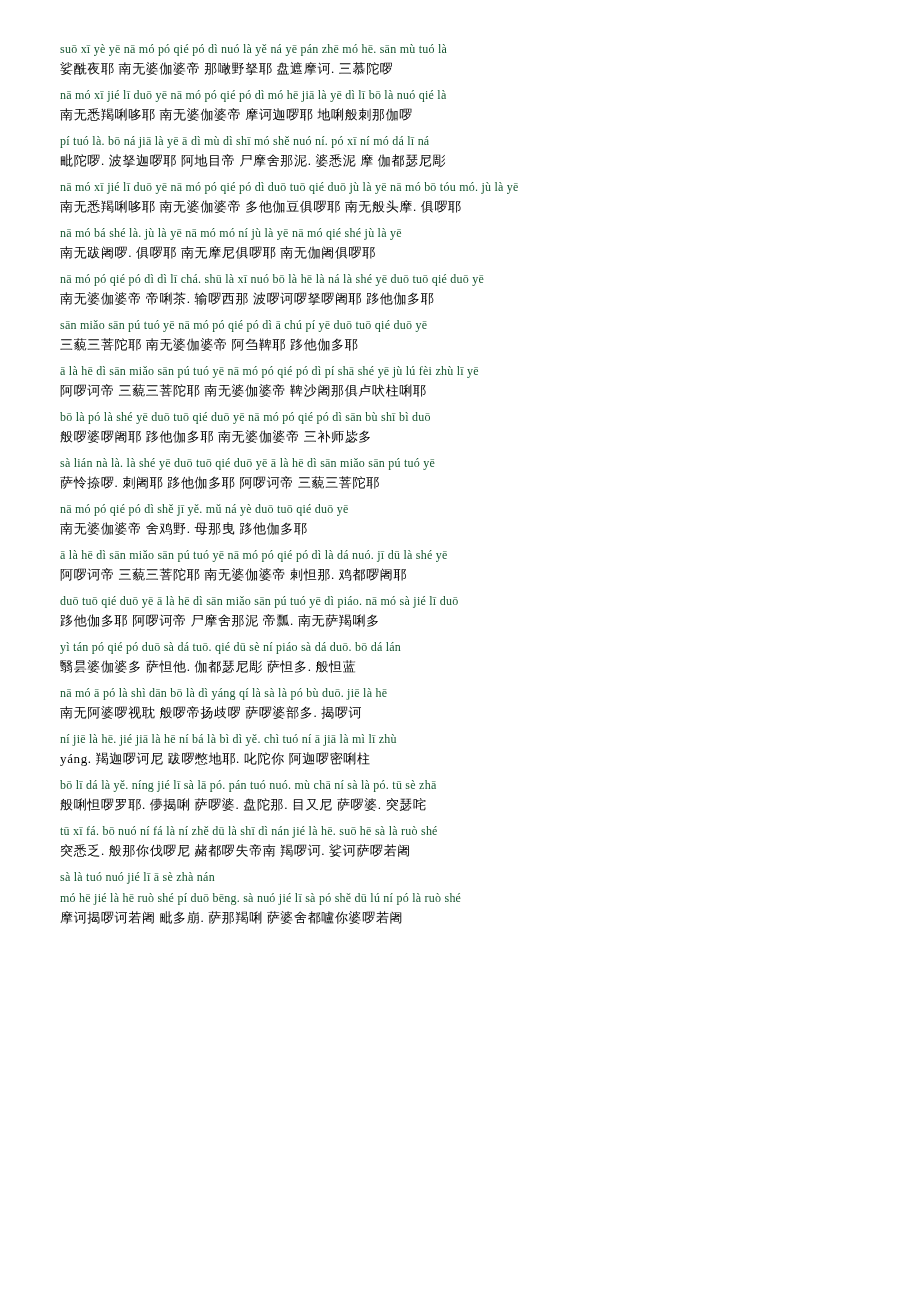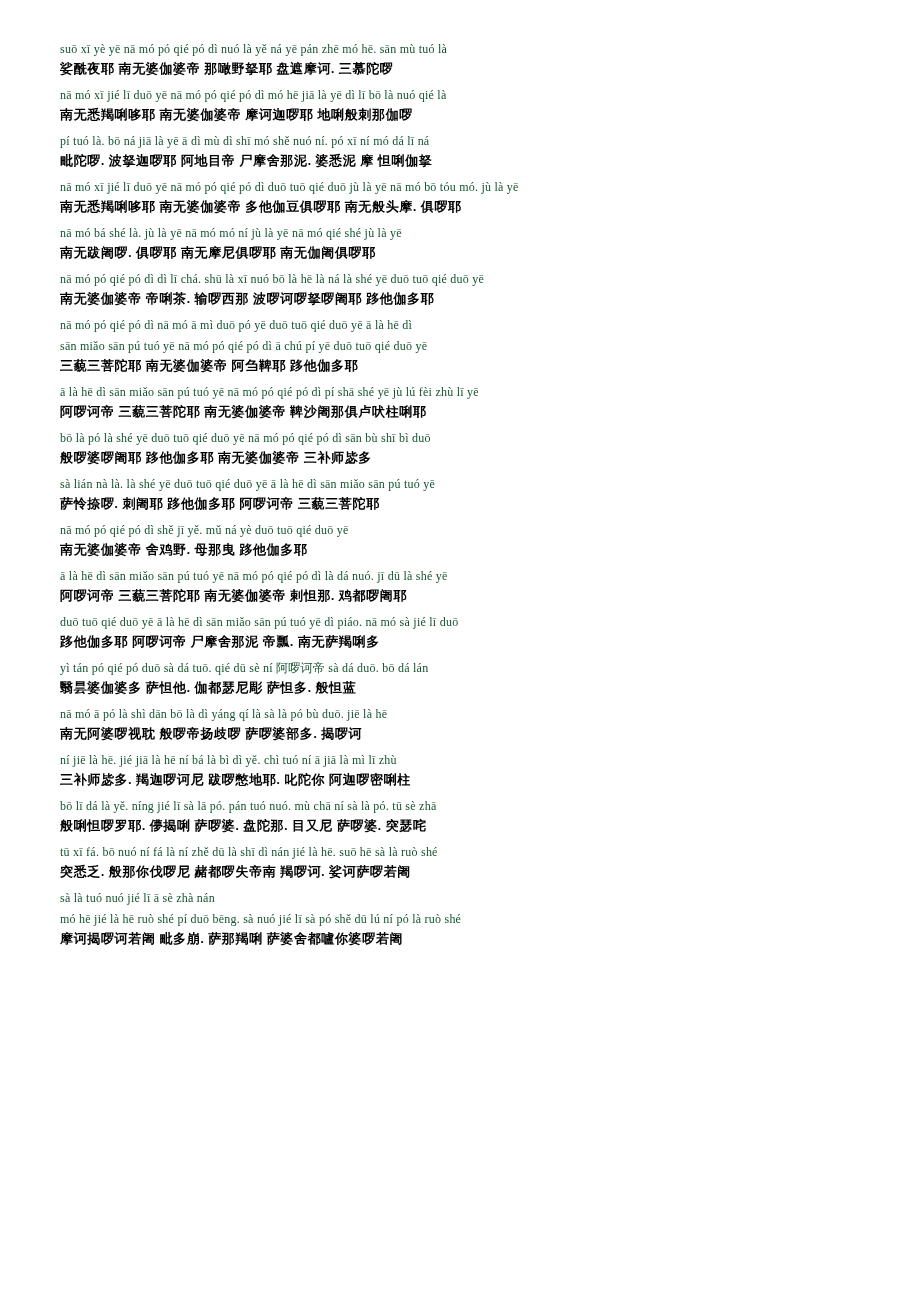--- a/index.html
+++ b/index.html
@@ -23,53 +23,51 @@
       color: #14532d;
       letter-spacing: 0.02em;
       line-height: 1.6;
     }
     .chinese-line {
       font-size: 13px;
       color: #000;
       letter-spacing: 0.05em;
       line-height: 1.6;
       margin-bottom: 6px;
-      font-weight: bold;
     }
   </style>
 </head>
 <body>
 
 <div class="page-content">
 <div class="line-group">
       <div class="pinyin-line">suō xī yè yē    nā mó pó qié pó dì    nuó là yě ná yē    pán zhē mó hē.    sān mù tuó là</div>
       <div class="chinese-line">娑酰夜耶        南无婆伽婆帝        那噉野拏耶        盘遮摩诃.        三慕陀啰</div>
     </div>
     <div class="line-group">
       <div class="pinyin-line">nā mó xī jié lī duō yē    nā mó pó qié pó dì    mó hē jiā là yē    dì lī bō là nuó qié là</div>
       <div class="chinese-line">南无悉羯唎哆耶        南无婆伽婆帝        摩诃迦啰耶        地唎般刺那伽啰</div>
     </div>
     <div class="line-group">
       <div class="pinyin-line">pí tuó là.    bō ná jiā là yē    ā dì mù dì    shī mó shě nuó ní.    pó xī ní    mó dá lī ná</div>
-      <div class="chinese-line">毗陀啰.    波拏迦啰耶        阿地目帝        尸摩舍那泥.        婆悉泥        摩 怛唎伽拏</div>
+      <div class="chinese-line">毗陀啰.    波拏迦啰耶        阿地目帝        尸摩舍那泥.        婆悉泥        摩 伽都瑟尼彫</div>
     </div>
     <div class="line-group">
       <div class="pinyin-line">nā mó xī jié lī duō yē    nā mó pó qié pó dì    duō tuō qié duō jù là yē    nā mó bō tóu mó.    jù là yē</div>
       <div class="chinese-line">南无悉羯唎哆耶        南无婆伽婆帝        多他伽豆俱啰耶        南无般头摩.    俱啰耶</div>
     </div>
     <div class="line-group">
       <div class="pinyin-line">nā mó bá shé là.    jù là yē    nā mó mó ní jù là yē    nā mó qié shé jù là yē</div>
       <div class="chinese-line">南无跋阇啰.    俱啰耶        南无摩尼俱啰耶        南无伽阇俱啰耶</div>
     </div>
     <div class="line-group">
       <div class="pinyin-line">nā mó pó qié pó dì    dì lī chá.    shū là xī nuó    bō là hē là ná là shé yē    duō tuō qié duō yē</div>
       <div class="chinese-line">南无婆伽婆帝        帝唎茶.    输啰西那        波啰诃啰拏啰阇耶        跢他伽多耶</div>
     </div>
     <div class="line-group">
-      <div class="pinyin-line">nā mó pó qié pó dì    nā mó ā mì duō pó yē    duō tuō qié duō yē    ā là hē dì</div>
     </div>
     <div class="line-group">
       <div class="pinyin-line">sān miǎo sān pú tuó yē    nā mó pó qié pó dì    ā chú pí yē    duō tuō qié duō yē</div>
       <div class="chinese-line">三藐三菩陀耶            南无婆伽婆帝        阿刍鞞耶        跢他伽多耶</div>
     </div>
     <div class="line-group">
       <div class="pinyin-line">ā là hē dì    sān miǎo sān pú tuó yē    nā mó pó qié pó dì    pí shā shé yē jù lú fèi zhù lī yē</div>
       <div class="chinese-line">阿啰诃帝    三藐三菩陀耶                南无婆伽婆帝        鞞沙阇那俱卢吠柱唎耶</div>
     </div>
     <div class="line-group">
@@ -86,30 +84,30 @@
     </div>
     <div class="line-group">
       <div class="pinyin-line">ā là hē dì    sān miǎo sān pú tuó yē    nā mó pó qié pó dì    là dá nuó.    jī dū là shé yē</div>
       <div class="chinese-line">阿啰诃帝    三藐三菩陀耶                南无婆伽婆帝        剌怛那.    鸡都啰阇耶</div>
     </div>
     <div class="line-group">
       <div class="pinyin-line">duō tuō qié duō yē    ā là hē dì    sān miǎo sān pú tuó yē    dì piáo.    nā mó sà jié lī duō</div>
       <div class="chinese-line">跢他伽多耶        阿啰诃帝    尸摩舍那泥                帝瓢.    南无萨羯唎多</div>
     </div>
     <div class="line-group">
-      <div class="pinyin-line">yì tán pó qié pó duō    sà dá tuō.    qié dū sè ní 阿啰诃帝    sà dá duō.    bō dá lán</div>
+      <div class="pinyin-line">yì tán pó qié pó duō    sà dá tuō.    qié dū sè ní piáo    sà dá duō.    bō dá lán</div>
       <div class="chinese-line">翳昙婆伽婆多        萨怛他.    伽都瑟尼彫        萨怛多.    般怛蓝</div>
     </div>
     <div class="line-group">
       <div class="pinyin-line">nā mó ā pó là shì dān    bō là dì yáng qí là    sà là pó bù duō.    jiē là hē</div>
       <div class="chinese-line">南无阿婆啰视耽        般啰帝扬歧啰        萨啰婆部多.        揭啰诃</div>
     </div>
     <div class="line-group">
       <div class="pinyin-line">ní jiē là hē.    jié jiā là hē ní    bá là bì dì yě.    chì tuó ní    ā jiā là mì lī zhù</div>
-      <div class="chinese-line">三补师毖多.    羯迦啰诃尼        跋啰憋地耶.    叱陀你        阿迦啰密唎柱</div>
+      <div class="chinese-line">yáng.    羯迦啰诃尼        跋啰憋地耶.    叱陀你        阿迦啰密唎柱</div>
     </div>
     <div class="line-group">
       <div class="pinyin-line">bō lī dá là yě.    níng jié lī    sà lā pó.    pán tuó nuó.    mù chā ní    sà là pó.    tū sè zhā</div>
       <div class="chinese-line">般唎怛啰罗耶.    儚揭唎        萨啰婆.    盘陀那.    目又尼        萨啰婆.    突瑟咤</div>
     </div>
     <div class="line-group">
       <div class="pinyin-line">tū xī fá.    bō nuó ní fá là ní    zhě dū là shī dì nán    jié là hē.    suō hē sà là ruò shé</div>
       <div class="chinese-line">突悉乏.    般那你伐啰尼        赭都啰失帝南            羯啰诃.    娑诃萨啰若阇</div>
     </div>
     <div class="line-group">

